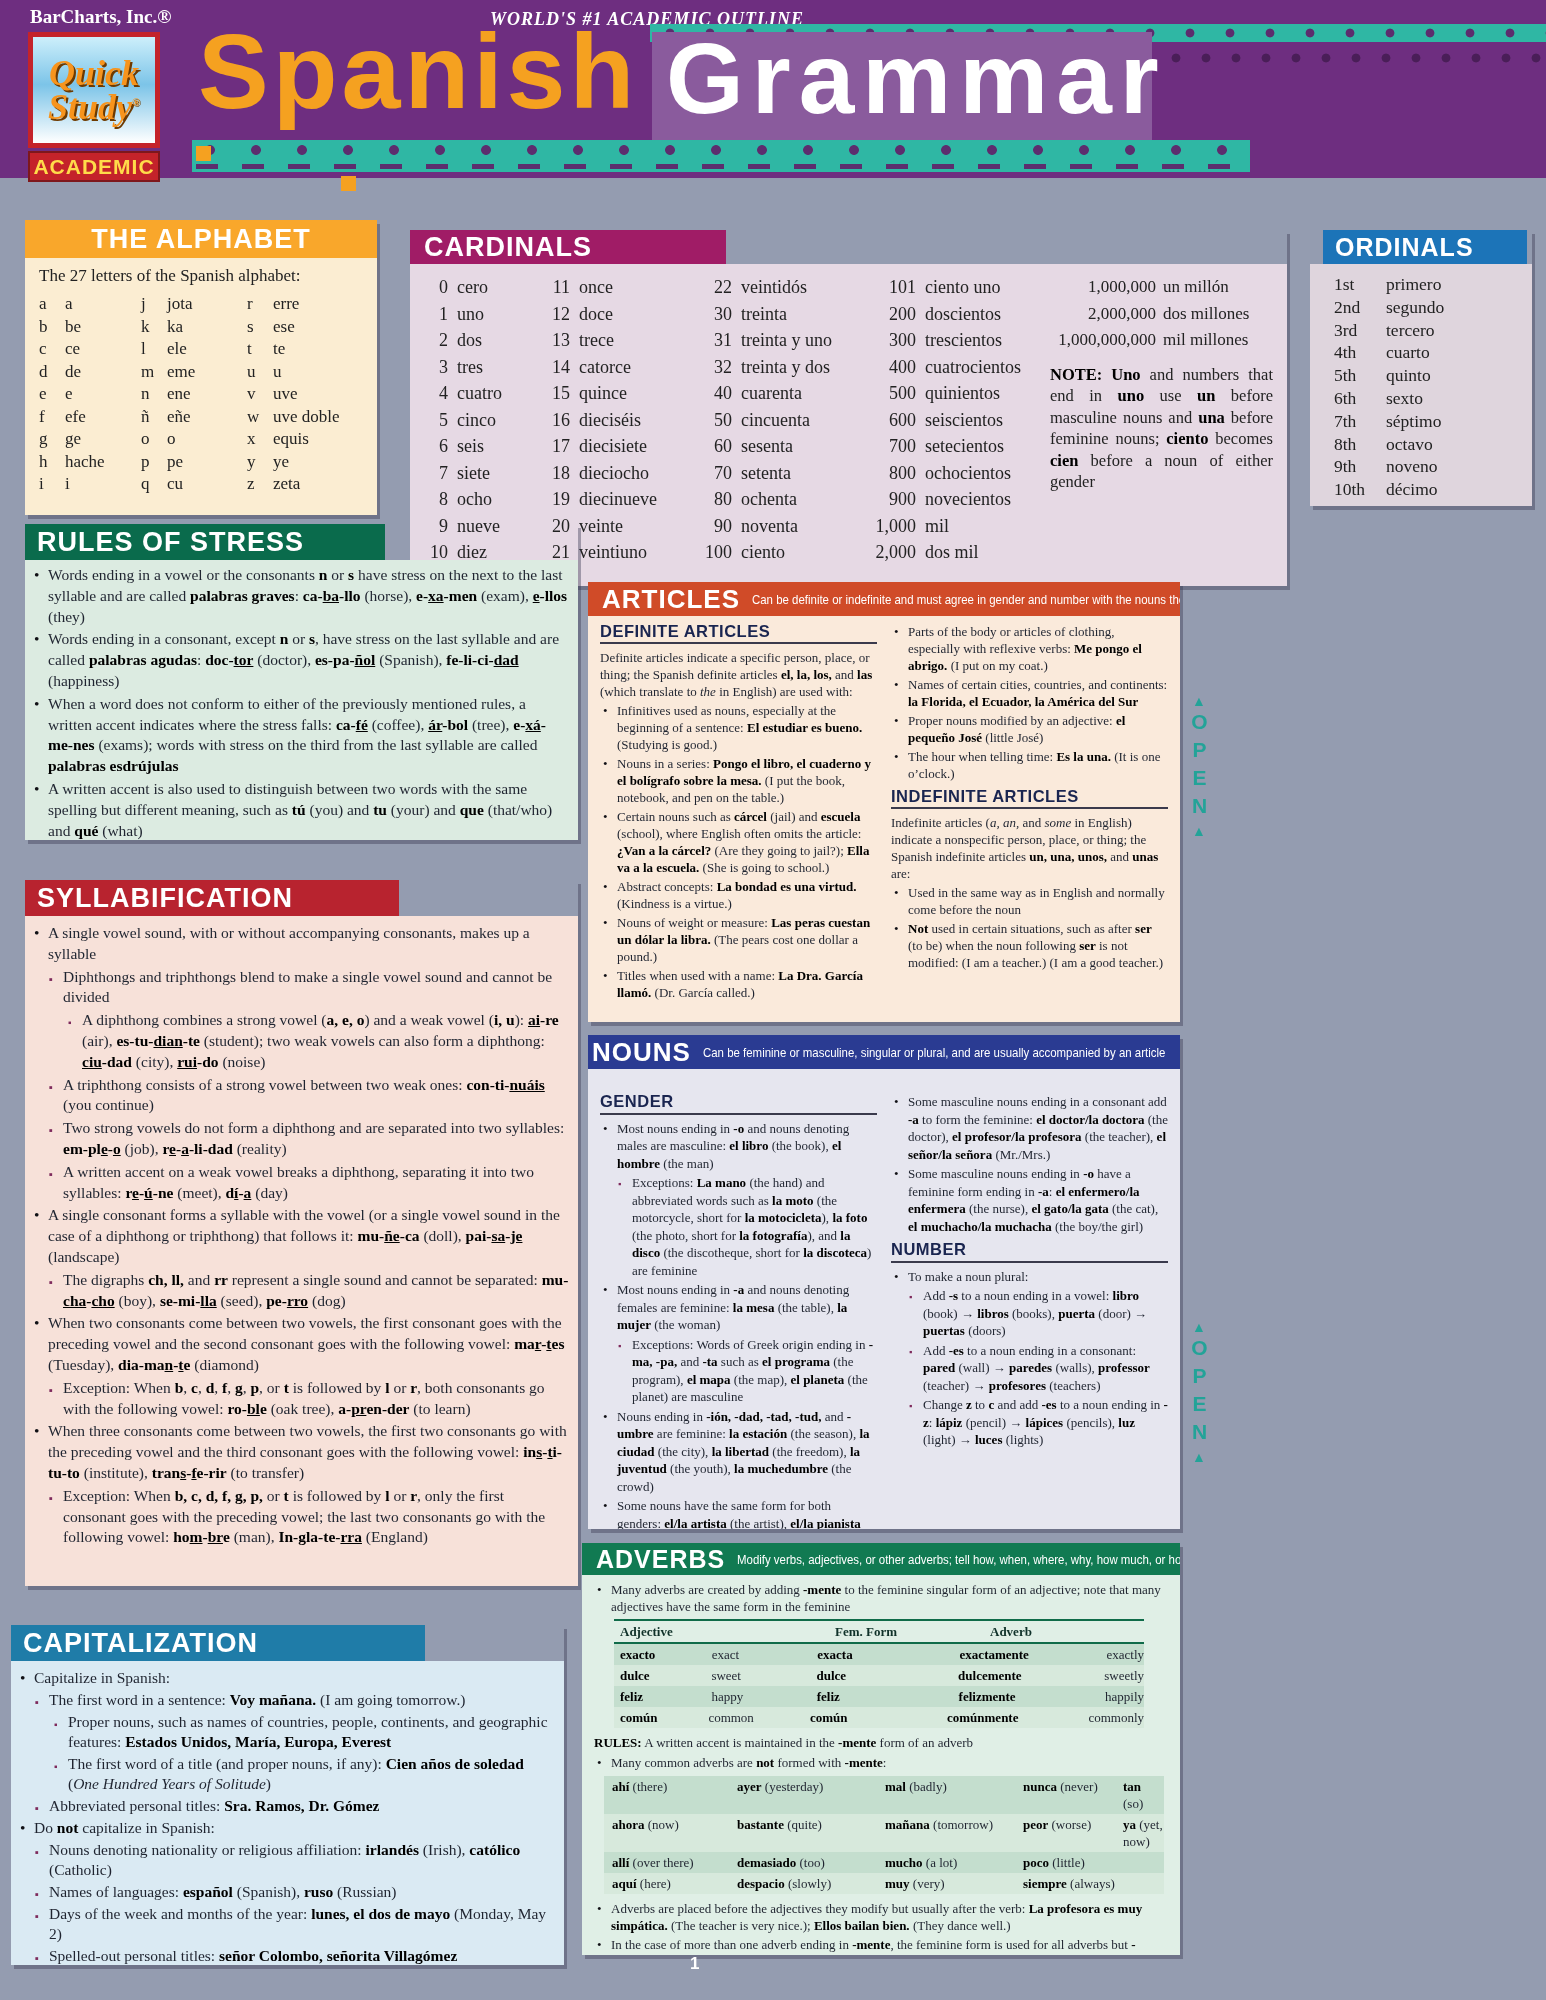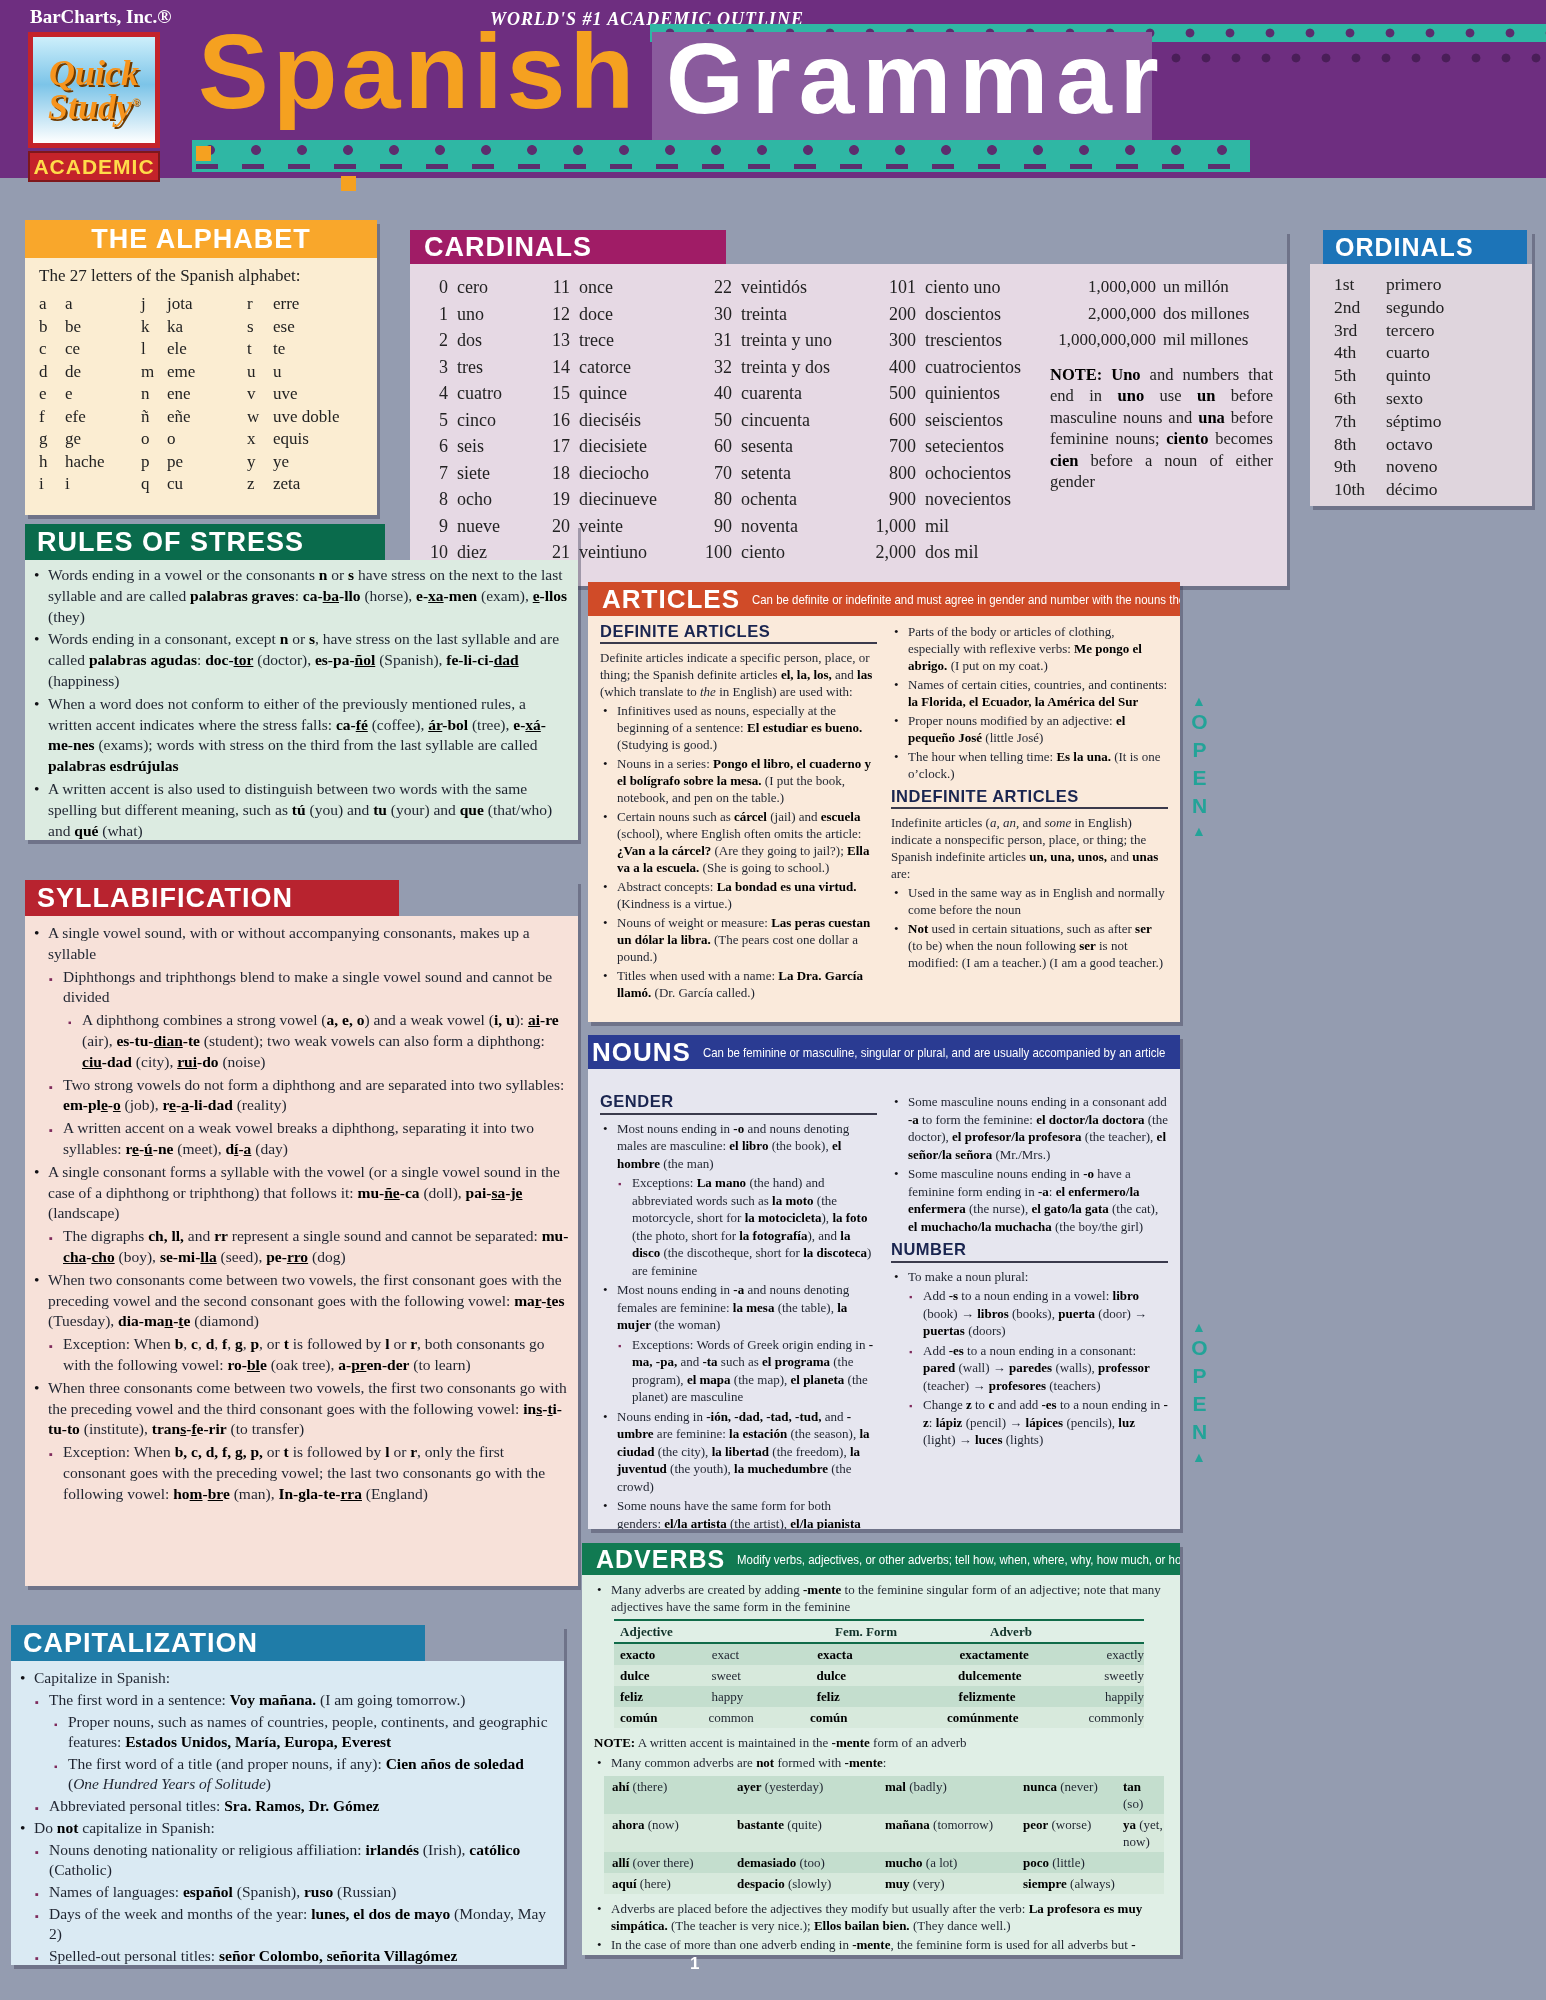--- a/index.html
+++ b/index.html
@@ -629,20 +629,21 @@
 
   <div class="box" id="syllab">
     <div class="bar">
         <span class="bar-title">SYLLABIFICATION</span>
       </div>
     <div class="bbody">
 
     <div class="bl b1"><span>A single vowel sound, with or without accompanying consonants, makes up a syllable</span></div>
         <div class="bl b2"><span>Diphthongs and triphthongs blend to make a single vowel sound and cannot be divided</span></div>
         <div class="bl b3"><span>A diphthong combines a strong vowel (<b>a, e, o</b>) and a weak vowel (<b>i, u</b>): <b><u>ai</u>-re</b> (air), <b>es-tu-<u>dian</u>-te</b> (student); two weak vowels can also form a diphthong: <b><u>ciu</u>-dad</b> (city), <b><u>rui</u>-do</b> (noise)</span></div>
+        <div class="bl b2"><span>A triphthong consists of a strong vowel between two weak ones: <b>con-ti-<u>nuáis</u></b> (you continue)</span></div>
         <div class="bl b2"><span>Two strong vowels do not form a diphthong and are separated into two syllables: <b>em-pl<u>e</u>-<u>o</u></b> (job), <b>r<u>e</u>-<u>a</u>-li-dad</b> (reality)</span></div>
         <div class="bl b2"><span>A written accent on a weak vowel breaks a diphthong, separating it into two syllables: <b>r<u>e</u>-<u>ú</u>-ne</b> (meet), <b>d<u>í</u>-<u>a</u></b> (day)</span></div>
         <div class="bl b1"><span>A single consonant forms a syllable with the vowel (or a single vowel sound in the case of a diphthong or triphthong) that follows it: <b>mu-<u>ñe</u>-ca</b> (doll), <b>pai-<u>sa</u>-<u>je</u></b> (landscape)</span></div>
         <div class="bl b2"><span>The digraphs <b>ch, ll,</b> and <b>rr</b> represent a single sound and cannot be separated: <b>mu-<u>cha</u>-<u>cho</u></b> (boy), <b>se-mi-<u>lla</u></b> (seed), <b>pe-<u>rro</u></b> (dog)</span></div>
         <div class="bl b1"><span>When two consonants come between two vowels, the first consonant goes with the preceding vowel and the second consonant goes with the following vowel: <b>ma<u>r</u>-<u>t</u>es</b> (Tuesday), <b>dia-ma<u>n</u>-<u>t</u>e</b> (diamond)</span></div>
         <div class="bl b2"><span>Exception: When <b>b</b>, <b>c</b>, <b>d</b>, <b>f</b>, <b>g</b>, <b>p</b>, or <b>t</b> is followed by <b>l</b> or <b>r</b>, both consonants go with the following vowel: <b>ro-<u>bl</u>e</b> (oak tree), <b>a-<u>pr</u>en-der</b> (to learn)</span></div>
         <div class="bl b1"><span>When three consonants come between two vowels, the first two consonants go with the preceding vowel and the third consonant goes with the following vowel: <b>in<u>s</u>-<u>t</u>i-tu-to</b> (institute), <b>tran<u>s</u>-<u>f</u>e-rir</b> (to transfer)</span></div>
         <div class="bl b2"><span>Exception: When <b>b, c, d, f, g, p,</b> or <b>t</b> is followed by <b>l</b> or <b>r</b>, only the first consonant goes with the preceding vowel; the last two consonants go with the following vowel: <b>ho<u>m</u>-<u>br</u>e</b> (man), <b>In-gla-te-<u>rra</u></b> (England)</span></div>
       </div>
   </div>
@@ -740,21 +741,21 @@
           </div>
             <div class="adv-tr">
             <span class="td tes">común</span>
             <span class="td ten">common</span>
             <span class="td tfem">común</span>
             <span class="td tadv">comúnmente</span>
             <span class="td ten2">commonly</span>
           </div>
           </div>
       </div>
-      <div class="adv-note"><b>NOTE:</b> A written accent is maintained in the <b>-mente</b> form of an adverb</div>
+      <div class="adv-note"><b>RULES:</b> A written accent is maintained in the <b>-mente</b> form of an adverb</div>
       <div class="bl b1"><span>Many common adverbs are <b>not</b> formed with <b>-mente</b>:</span></div>
       <div class="adv-grid">
 
       <div class="adv-gr">
           <span class="gc g0"><b>ahí</b> (there)</span>
           <span class="gc g1"><b>ayer</b> (yesterday)</span>
           <span class="gc g2"><b>mal</b> (badly)</span>
           <span class="gc g3"><b>nunca</b> (never)</span>
           <span class="gc g4"><b>tan</b> (so)</span>
         </div>

